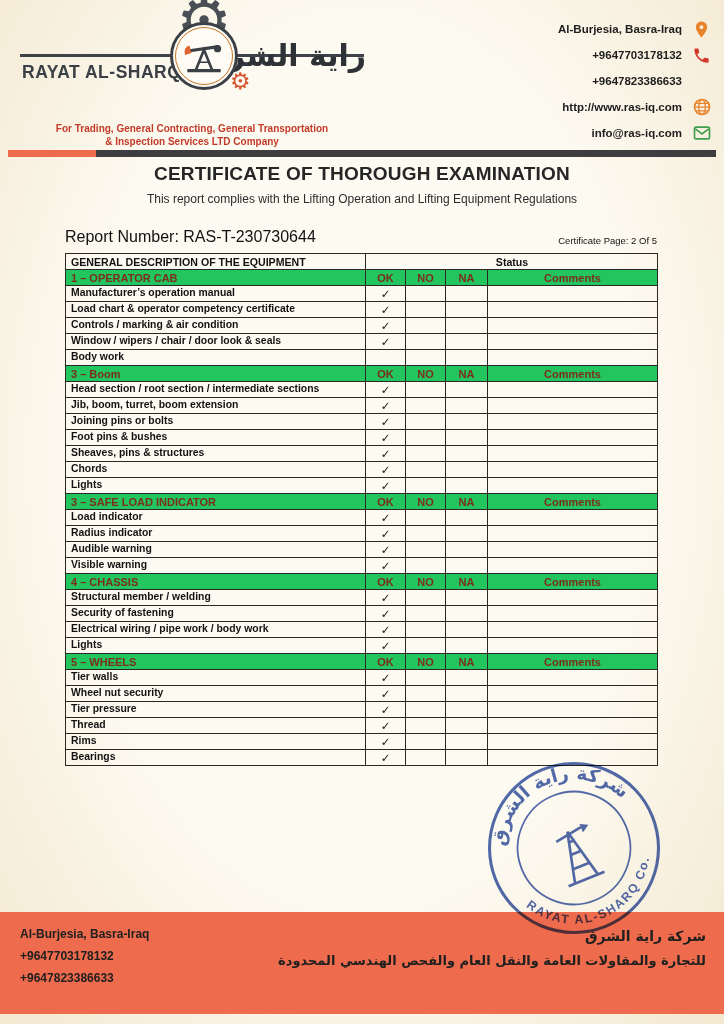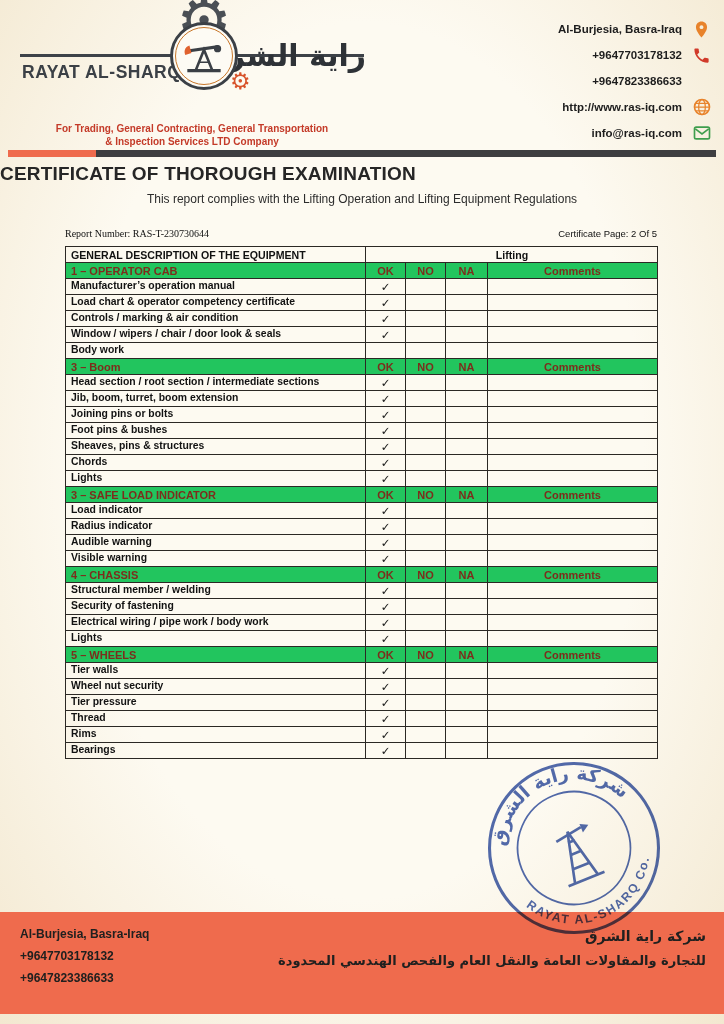--- a/index.html
+++ b/index.html
@@ -36,33 +36,33 @@
   .contacts { position:absolute; top:16px; right:12px; width:230px; }
   .c-row { display:flex; justify-content:flex-end; align-items:center; height:26px; gap:9px; }
   .c-text { font-size:11.5px; font-weight:bold; color:#1d1d1d; }
   .c-icon { width:21px; height:21px; display:flex; align-items:center; justify-content:center; }
 
   
   .divider { position:absolute; top:150px; left:8px; right:8px; height:7px; background:#3e3e40; }
   .divider .accent { position:absolute; left:0; top:0; width:88px; height:7px; background:#ef6b4d; }
 
   
-  .title { position:absolute; top:163px; left:0; width:724px; text-align:left;
+  .title { position:absolute; top:163px; left:0; width:724px; text-align:center;
            font-size:19px; font-weight:bold; color:#262626; letter-spacing:.2px; }
   .subtitle { position:absolute; top:192px; left:0; width:724px; text-align:center;
            font-size:12px; color:#2c2c2c; }
 
   
   .report-line { position:absolute; top:228px; left:65px; width:592px;
            display:flex; justify-content:space-between; align-items:flex-end; }
-  .report-num { font-size:10px; color:#111;font-family:Liberation Serif, serif; }
+  .report-num { font-size:16px; color:#111; }
   .report-page { font-size:9.5px; color:#111; }
 
   
-  table.equip { position:absolute; top:246px; left:65px; width:592px;
+  table.equip { position:absolute; top:253px; left:65px; width:592px;
            border-collapse:collapse; table-layout:fixed; border:1.5px solid #2b2824; }
   .equip col.c-desc { width:300px; } .equip col.c-ok { width:40px; }
   .equip col.c-no { width:40px; }   .equip col.c-na { width:42px; }
   .equip col.c-com { width:170px; }
   .equip th, .equip td { border:1px solid #2b2824; height:16px; padding:0 4px;
            vertical-align:middle; }
   .equip thead th { font-size:10.6px; font-weight:bold; color:#111; text-align:left; padding-left:5px; }
   .equip thead th.status-h { text-align:center; }
   .section-row td { background:#22c55e; color:#7c2d1c; font-weight:bold; font-size:11px; }
   .sec-title { text-align:left; padding-left:5px !important; }
@@ -172,21 +172,21 @@
     <colgroup>
       <col class="c-desc">
         <col class="c-ok">
         <col class="c-no">
         <col class="c-na">
         <col class="c-com">
     </colgroup>
     <thead>
       <tr>
         <th>GENERAL DESCRIPTION OF THE EQUIPMENT</th>
-        <th class="status-h" colspan="4">Lifting</th>
+        <th class="status-h" colspan="4">Status</th>
       </tr>
     </thead>
     <tbody>
         <tr class="section-row">
           <td class="sec-title">1 – OPERATOR CAB</td>
           <td class="sec-col">OK</td>
           <td class="sec-col">NO</td>
           <td class="sec-col">NA</td>
           <td class="sec-col">Comments</td>
         </tr>

